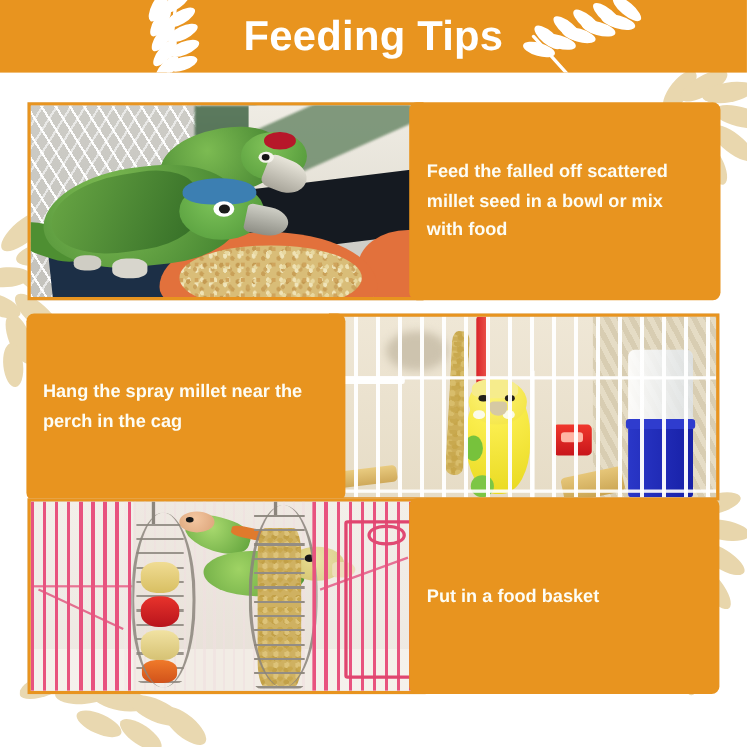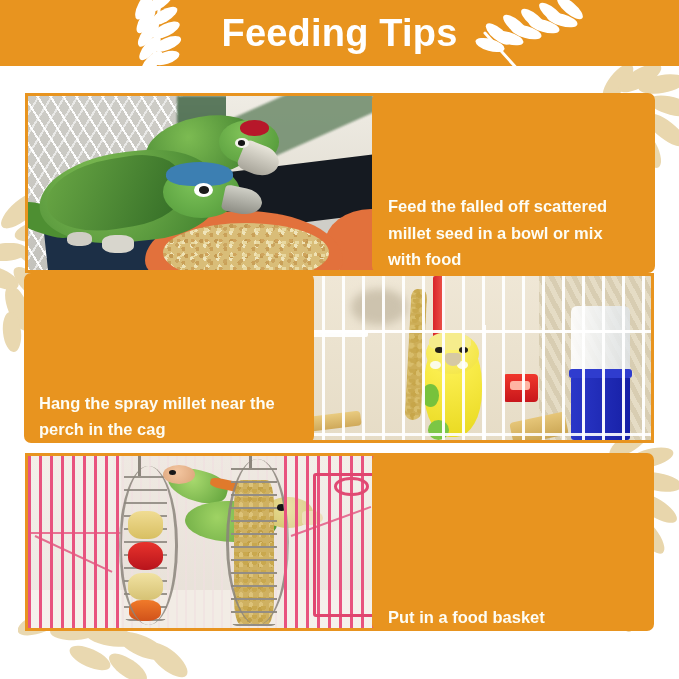--- a/index.html
+++ b/index.html
@@ -32,36 +32,36 @@
   
   .deco{position:absolute;z-index:0;pointer-events:none;}
   .deco-tr{left:600px;top:62px;}
   .deco-l {left:-22px;top:186px;}
   .deco-r {left:604px;top:424px;}
   .deco-bl{left:18px;top:596px;}
 
   
   .row{position:absolute;left:0;width:679px;z-index:2;}
   .row1{top:93px;height:180px;}
-  .row2{top:273px;height:170px;}
+  .row2{top:285px;height:170px;}
   .row3{top:453px;height:178px;}
 
   .photo{
     position:absolute;top:0;height:100%;
     border:3px solid #e8941f;
     box-sizing:border-box;
     overflow:hidden;
     background:#ddd;
   }
   .panel{
     position:absolute;top:0;height:100%;
     background:#e8941f;
     border-radius:7px;
     box-sizing:border-box;
-    display:flex;align-items:flex-end;
+    display:flex;align-items:center;
     z-index:3;
   }
   .panel p{
     margin:0;color:#fdfdf5;font-size:16.5px;font-weight:bold;
     line-height:1.62;
   }
 
   
   .row1 .photo{left:25px;width:360px;}
   .row1 .panel{left:372px;width:283px;padding:0 16px 0 16px;}

